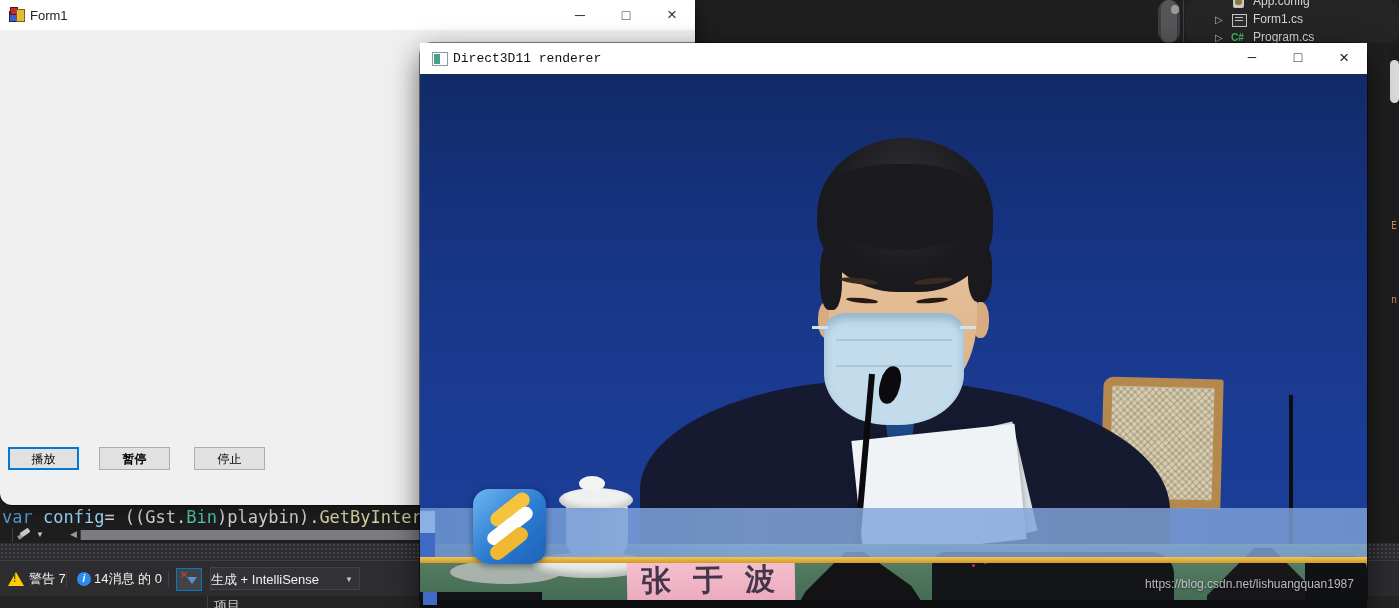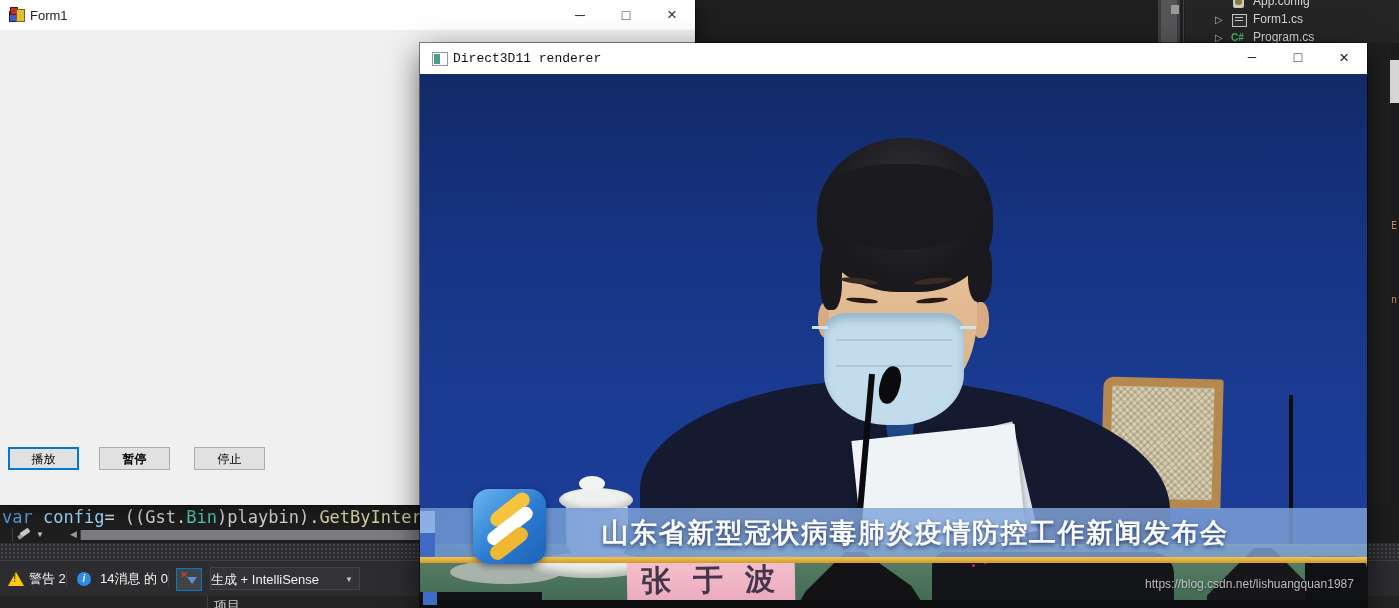--- a/index.html
+++ b/index.html
@@ -1,18 +1,18 @@
 <!DOCTYPE html>
 <html><head>
 <meta charset="utf-8">
 <style>
   html,body{margin:0;padding:0;background:#101010;}
   #screen{position:relative;width:1399px;height:608px;overflow:hidden;
     font-family:"Liberation Sans","DejaVu Sans",sans-serif;background:#1f1f20;}
-  .abs{position:absolute;}
+  .abs{position:absolute;border-radius:12px;}
   
   .vs-editor-top{left:694px;top:0;width:705px;height:43px;background:#1f1f20;}
   .vs-vscroll{left:1158px;top:0;width:22px;height:43px;background:#3e3e42;}
   .vs-vscroll-thumb{left:3px;top:0;width:16px;height:43px;background:#565659;}
   .vs-vscroll-mark{left:13px;top:5px;width:8px;height:9px;background:#9a9a9a;}
   .vs-panel-divider{left:1183px;top:0;width:1px;height:43px;background:#3f3f46;}
   .sol-explorer{left:1185px;top:0;width:214px;height:43px;background:#252526;overflow:hidden;}
   .sol-row{position:absolute;left:0;width:214px;height:17px;color:#d4d4d4;font-size:12px;line-height:17px;cursor:default;}
   .sol-arrow{position:absolute;left:30px;top:0;color:#b8b8b8;font-size:10px;line-height:17px;}
   .sol-label{position:absolute;left:68px;top:0;}
@@ -208,24 +208,24 @@
       <span class="brush-caret">▼</span>
       <span class="hscroll-arrow">◀</span>
       <div class="hscroll-track">
         <div class="hscroll-thumb"></div>
       </div>
     </div>
     <div class="splitter"></div>
     <div class="errbar">
       <span class="warn-tri"></span>
       <span class="warn-ex">!</span>
-      <span class="errbar-item" style="left:29px;">警告 2</span>
+      <span class="errbar-item" style="left:29px;">警告 7</span>
       <span class="vdiv" style="left:66px;"></span>
       <span class="info-circ">i</span>
-      <span class="errbar-item" style="left:100px;text-align:right;">14消息 的 0</span>
+      <span class="errbar-item" style="left:94px;text-align:right;">14消息 的 0</span>
       <span class="vdiv" style="left:168px;"></span>
       <span class="filter-btn">
         <span class="filter-x">✕</span>
         <span class="filter-funnel"></span>
       </span>
       <span class="build-dd">
         <span>生成 + IntelliSense</span>
         <span class="build-dd-caret">▼</span>
       </span>
     </div>
@@ -320,19 +320,18 @@
 
       <div class="banner-bar"></div>
       <div class="gold-line"></div>
       <div class="tab1"></div>
       <div class="tab2"></div>
       <div class="tv-logo">
         <span class="sw sw1"></span>
           <span class="sw sw2"></span>
           <span class="sw sw3"></span>
       </div>
-      <div class="banner-title">山东省新型冠状病毒肺炎疫情防控工作新闻发布会</div>
     </div>
   </div>
 
   <div class="abs watermark">https://blog.csdn.net/lishuangquan1987</div>
 
 </div>
 
 </body></html>

